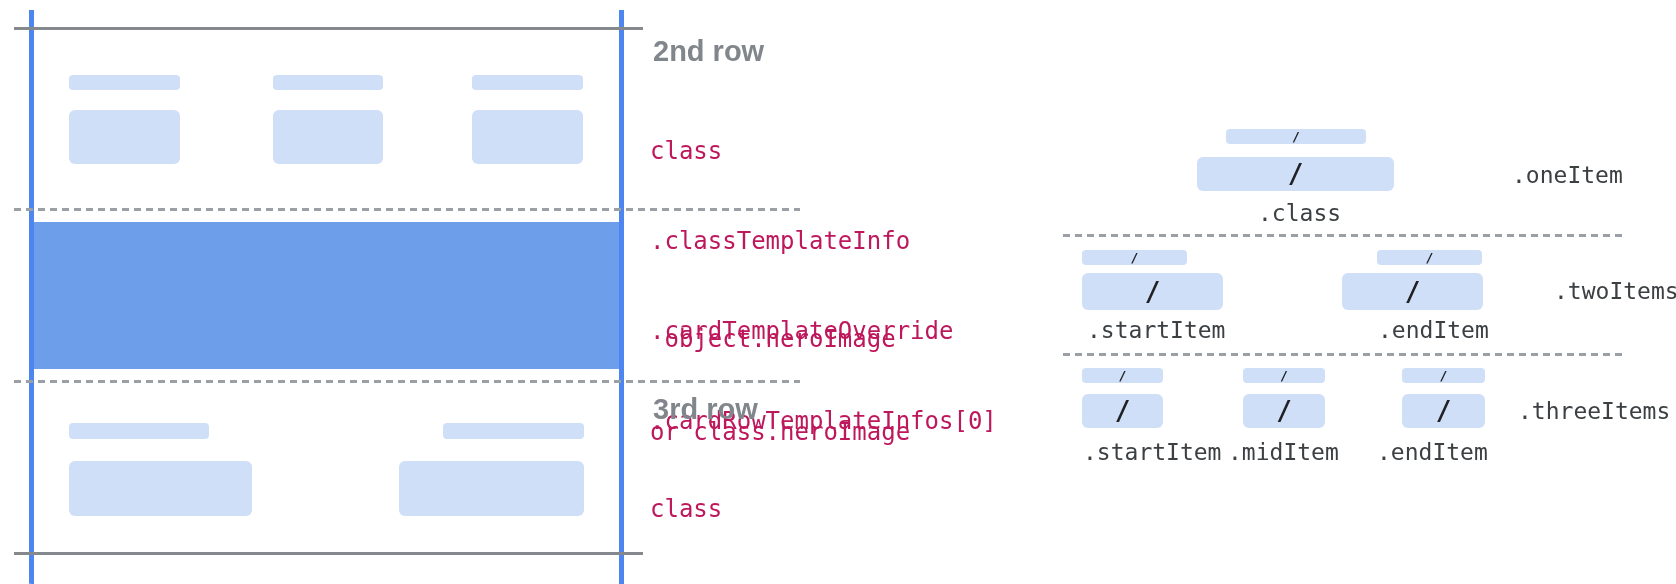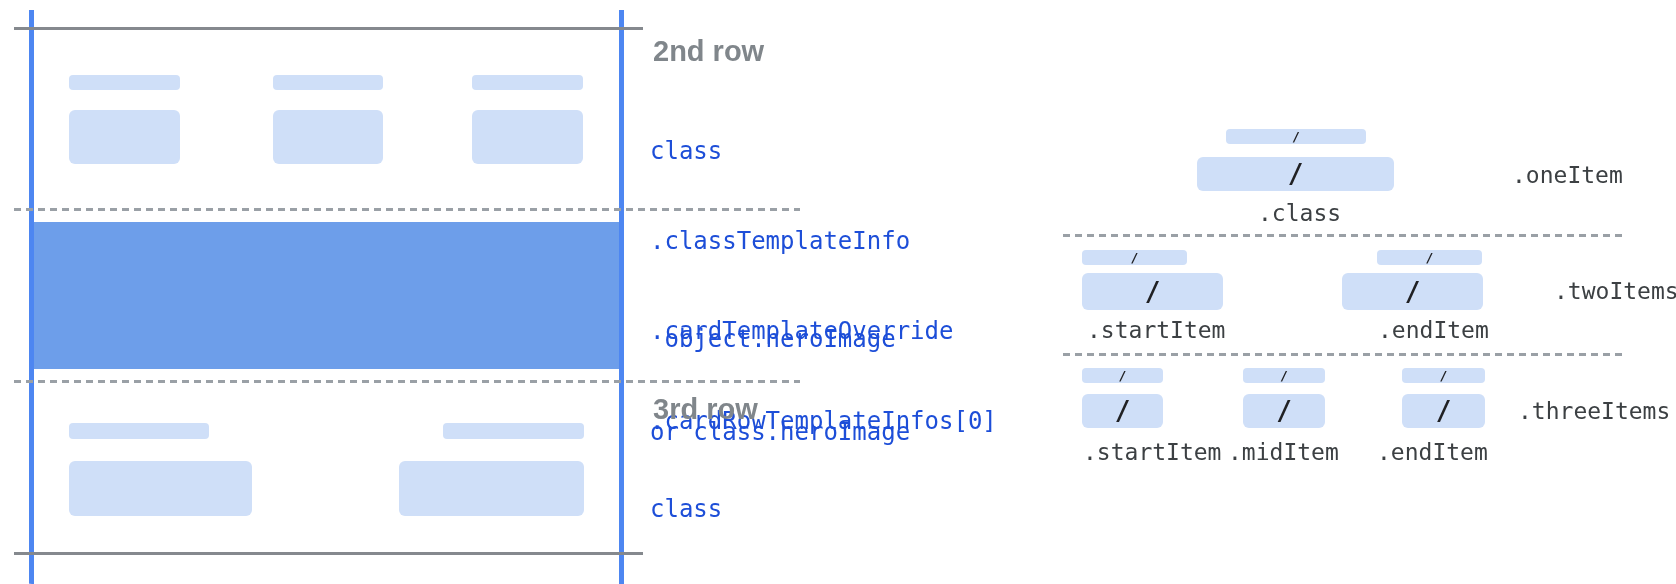--- a/index.html
+++ b/index.html
@@ -25,21 +25,21 @@
   
   .ph { position:absolute; background:#cfdff8; border-radius:4px;
         display:flex; align-items:center; justify-content:center; }
   .ph.big { border-radius:6px; }
   .slash-sm { font-size:13px; font-weight:600; color:#202124; line-height:1; }
   .slash-lg { font-size:26px; font-weight:700; color:#202124; line-height:1; }
   
   .heading { position:absolute; left:653px; font-family:"Liberation Sans",sans-serif;
              font-weight:700; font-size:29px; line-height:30px; color:#80868b; white-space:pre; }
   .code-block { position:absolute; left:650px; font-size:24px; line-height:30px;
-                color:#1d4ed8; white-space:pre; }
+                color:#be185d; white-space:pre; }
   .code-block.hero-code { line-height:31px;text-align:center; }
   .rlabel { position:absolute; font-size:23px; line-height:20px; color:#3c4043; white-space:pre; }
 </style>
 </head>
 <body>
 
 <div class="canvas">
 
   <div class="vline left"></div>
   <div class="vline right"></div>

